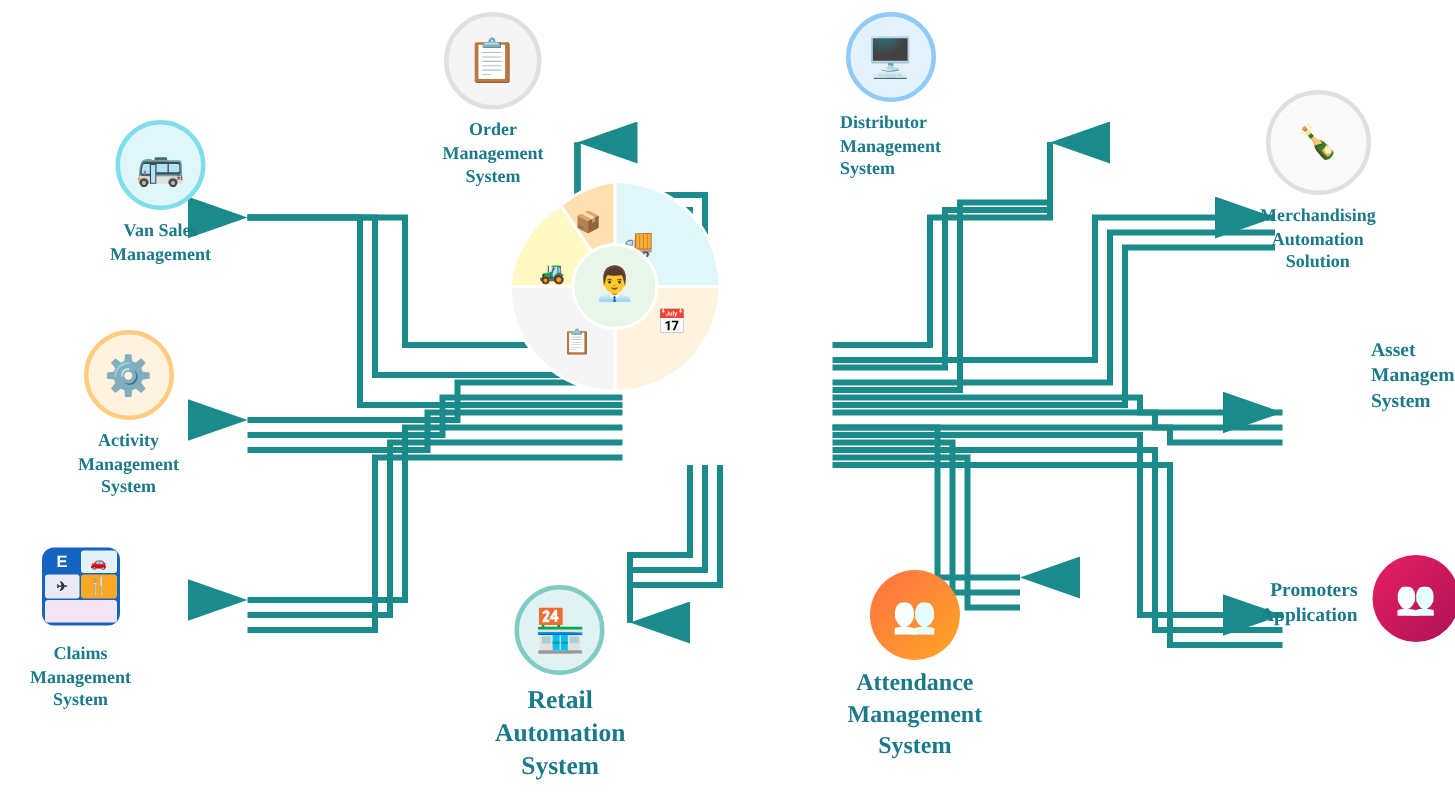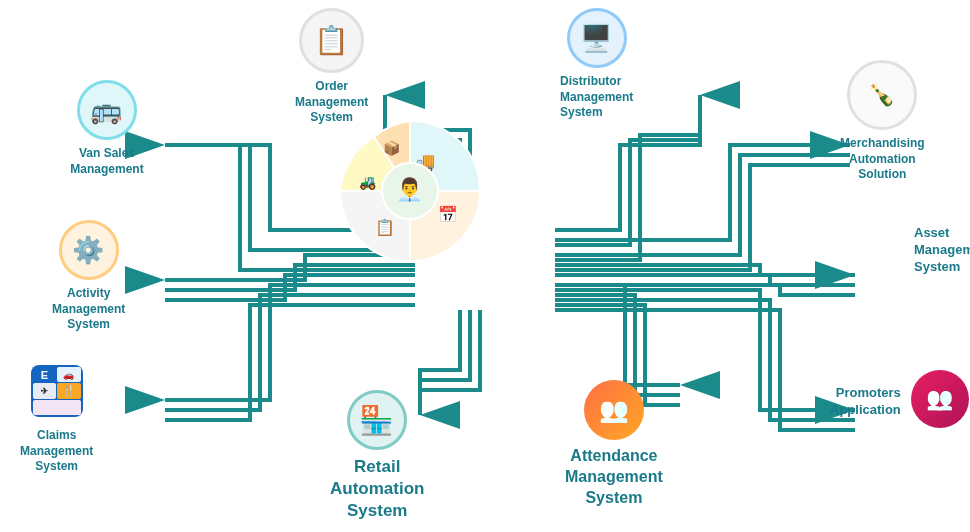--- a/index.html
+++ b/index.html
@@ -62,20 +62,21 @@
       overflow: hidden;
     }
 
     .node-label {
       text-align: center;
       font-size: 11.5px;
       color: #1a7a8a;
       font-weight: 600;
       line-height: 1.3;
       max-width: 110px;
+      font-family: Liberation Serif, serif;
     }
 
     
     .icon-light-blue { background: #e0f7fa; border-color: #80deea; }
     .icon-orange { background: #fff3e0; border-color: #ffcc80; }
 
     
     .claims-grid {
       display: grid;
       grid-template-columns: 1fr 1fr;
@@ -271,20 +272,20 @@
     </div>
     <div class="node-label" style="color:#1a7a8a; font-weight:600; font-size:12px; text-align:center;">Merchandising<br>Automation<br>Solution</div>
   </div>
 
   <div class="node" style="left:870px; top:225px; align-items:flex-start;margin-left:44px;">
     <div class="node-label" style="color:#1a7a8a; font-weight:600; font-size:13px; text-align:left;">Asset<br>Management<br>System</div>
   </div>
 
   <div class="node" style="left:830px; top:370px; align-items:center;">
     <div style="display:flex; align-items:center; gap:10px;">
-      <div class="node-label" style="color:#1a7a8a; font-weight:600; font-size:13px; text-align:right;">Promoters<br>Application</div>
+      <div class="node-label" style="color:#1a7a8a; font-weight:600; font-size:13px; text-align:right;margin-left:10px;">Promoters<br>Application</div>
       <div class="node-icon" style="background:linear-gradient(135deg,#e91e63,#ad1457); border:none; font-size:24px; color:white; width:58px; height:58px; min-width:58px;">
         <span style="filter:brightness(10); font-size:22px;">👥</span>
       </div>
     </div>
   </div>
 
 </div>
 
 </body></html>

